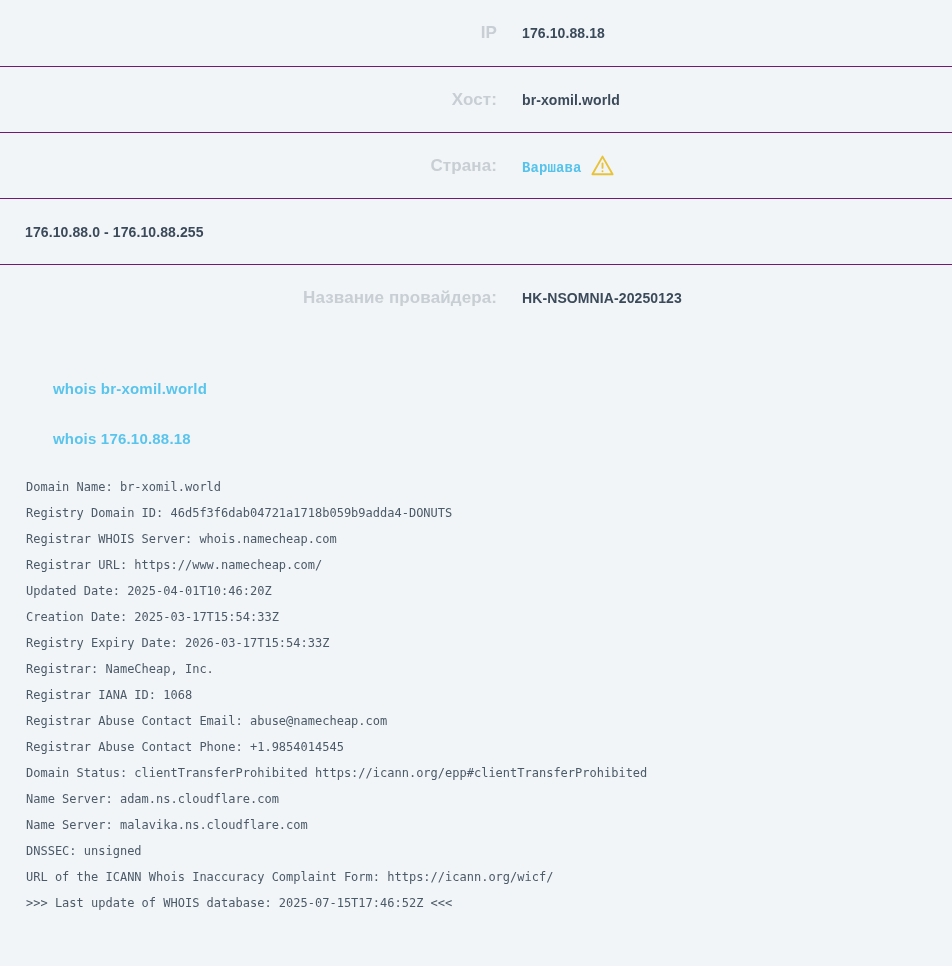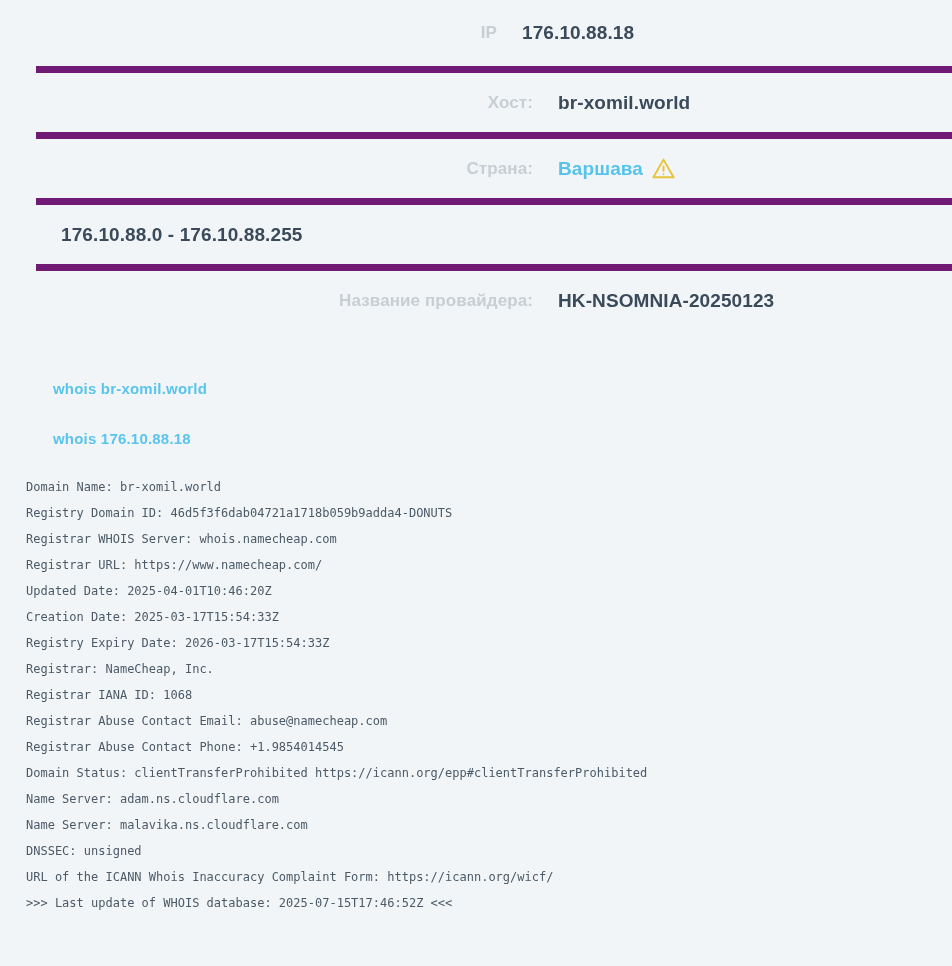--- a/index.html
+++ b/index.html
@@ -30,49 +30,49 @@
 
   .info-row {
     display: flex;
     align-items: center;
     justify-content: flex-start;
     height: 66px;
     box-sizing: border-box;
     position: relative;
   }
   .info-row + .info-row {
-    border-top: 7px solid #701a75;
-    margin-left: 36px;
+    border-top: 1px solid #701a75;
   }
 
   .info-label {
     width: 497px;
     text-align: right;
     padding-right: 0;
     color: #c7ced4;
     font-size: 17px;
     font-weight: 700;
     letter-spacing: .1px;
     white-space: nowrap;
     box-sizing: border-box;
   }
 
   .info-value {
     padding-left: 25px;
     color: #3b4a5a;
-    font-size: 19px;
+    font-size: 14px;
     font-weight: 700;
     letter-spacing: .1px;
     white-space: nowrap;
     display: flex;
-    align-items: center;
+    align-items: flex-end;
   }
 
   .info-value.link-city {
     color: #56c3ec;
+    font-family: Liberation Mono, monospace;
   }
 
   
   .warn-icon {
     display: inline-block;
     margin-left: 9px;
     width: 23px;
     height: 21px;
     line-height: 0;
   }

